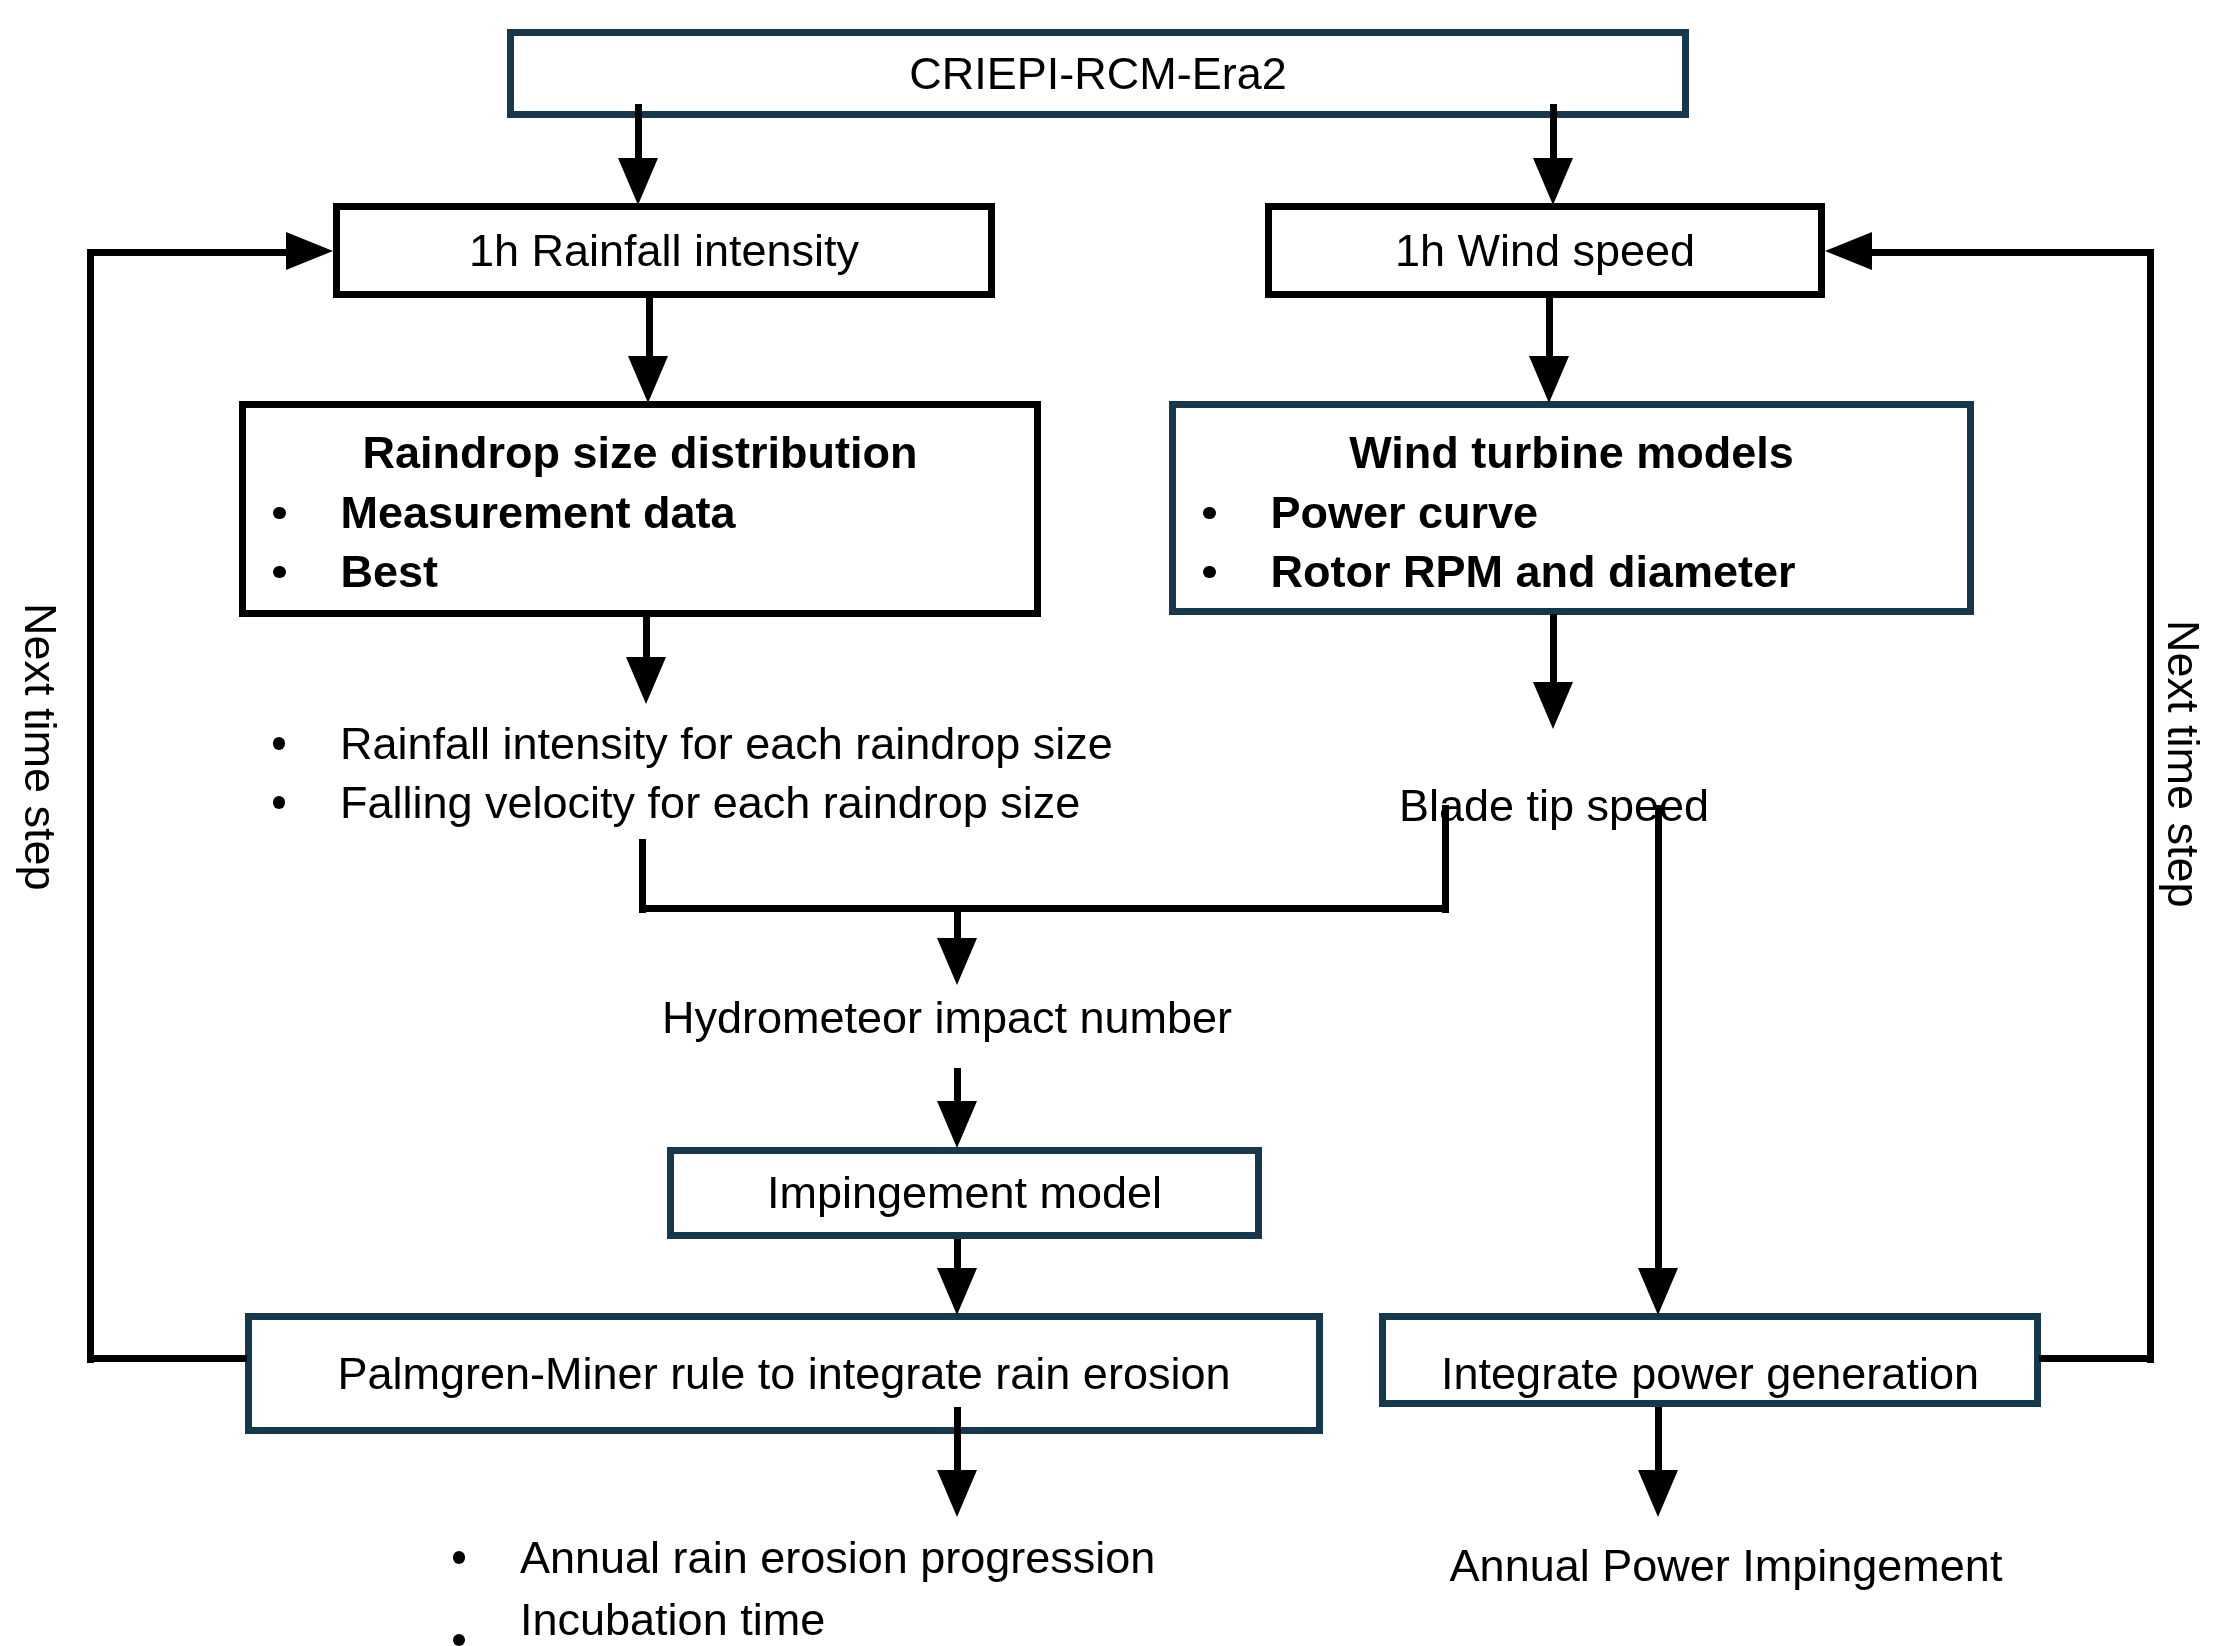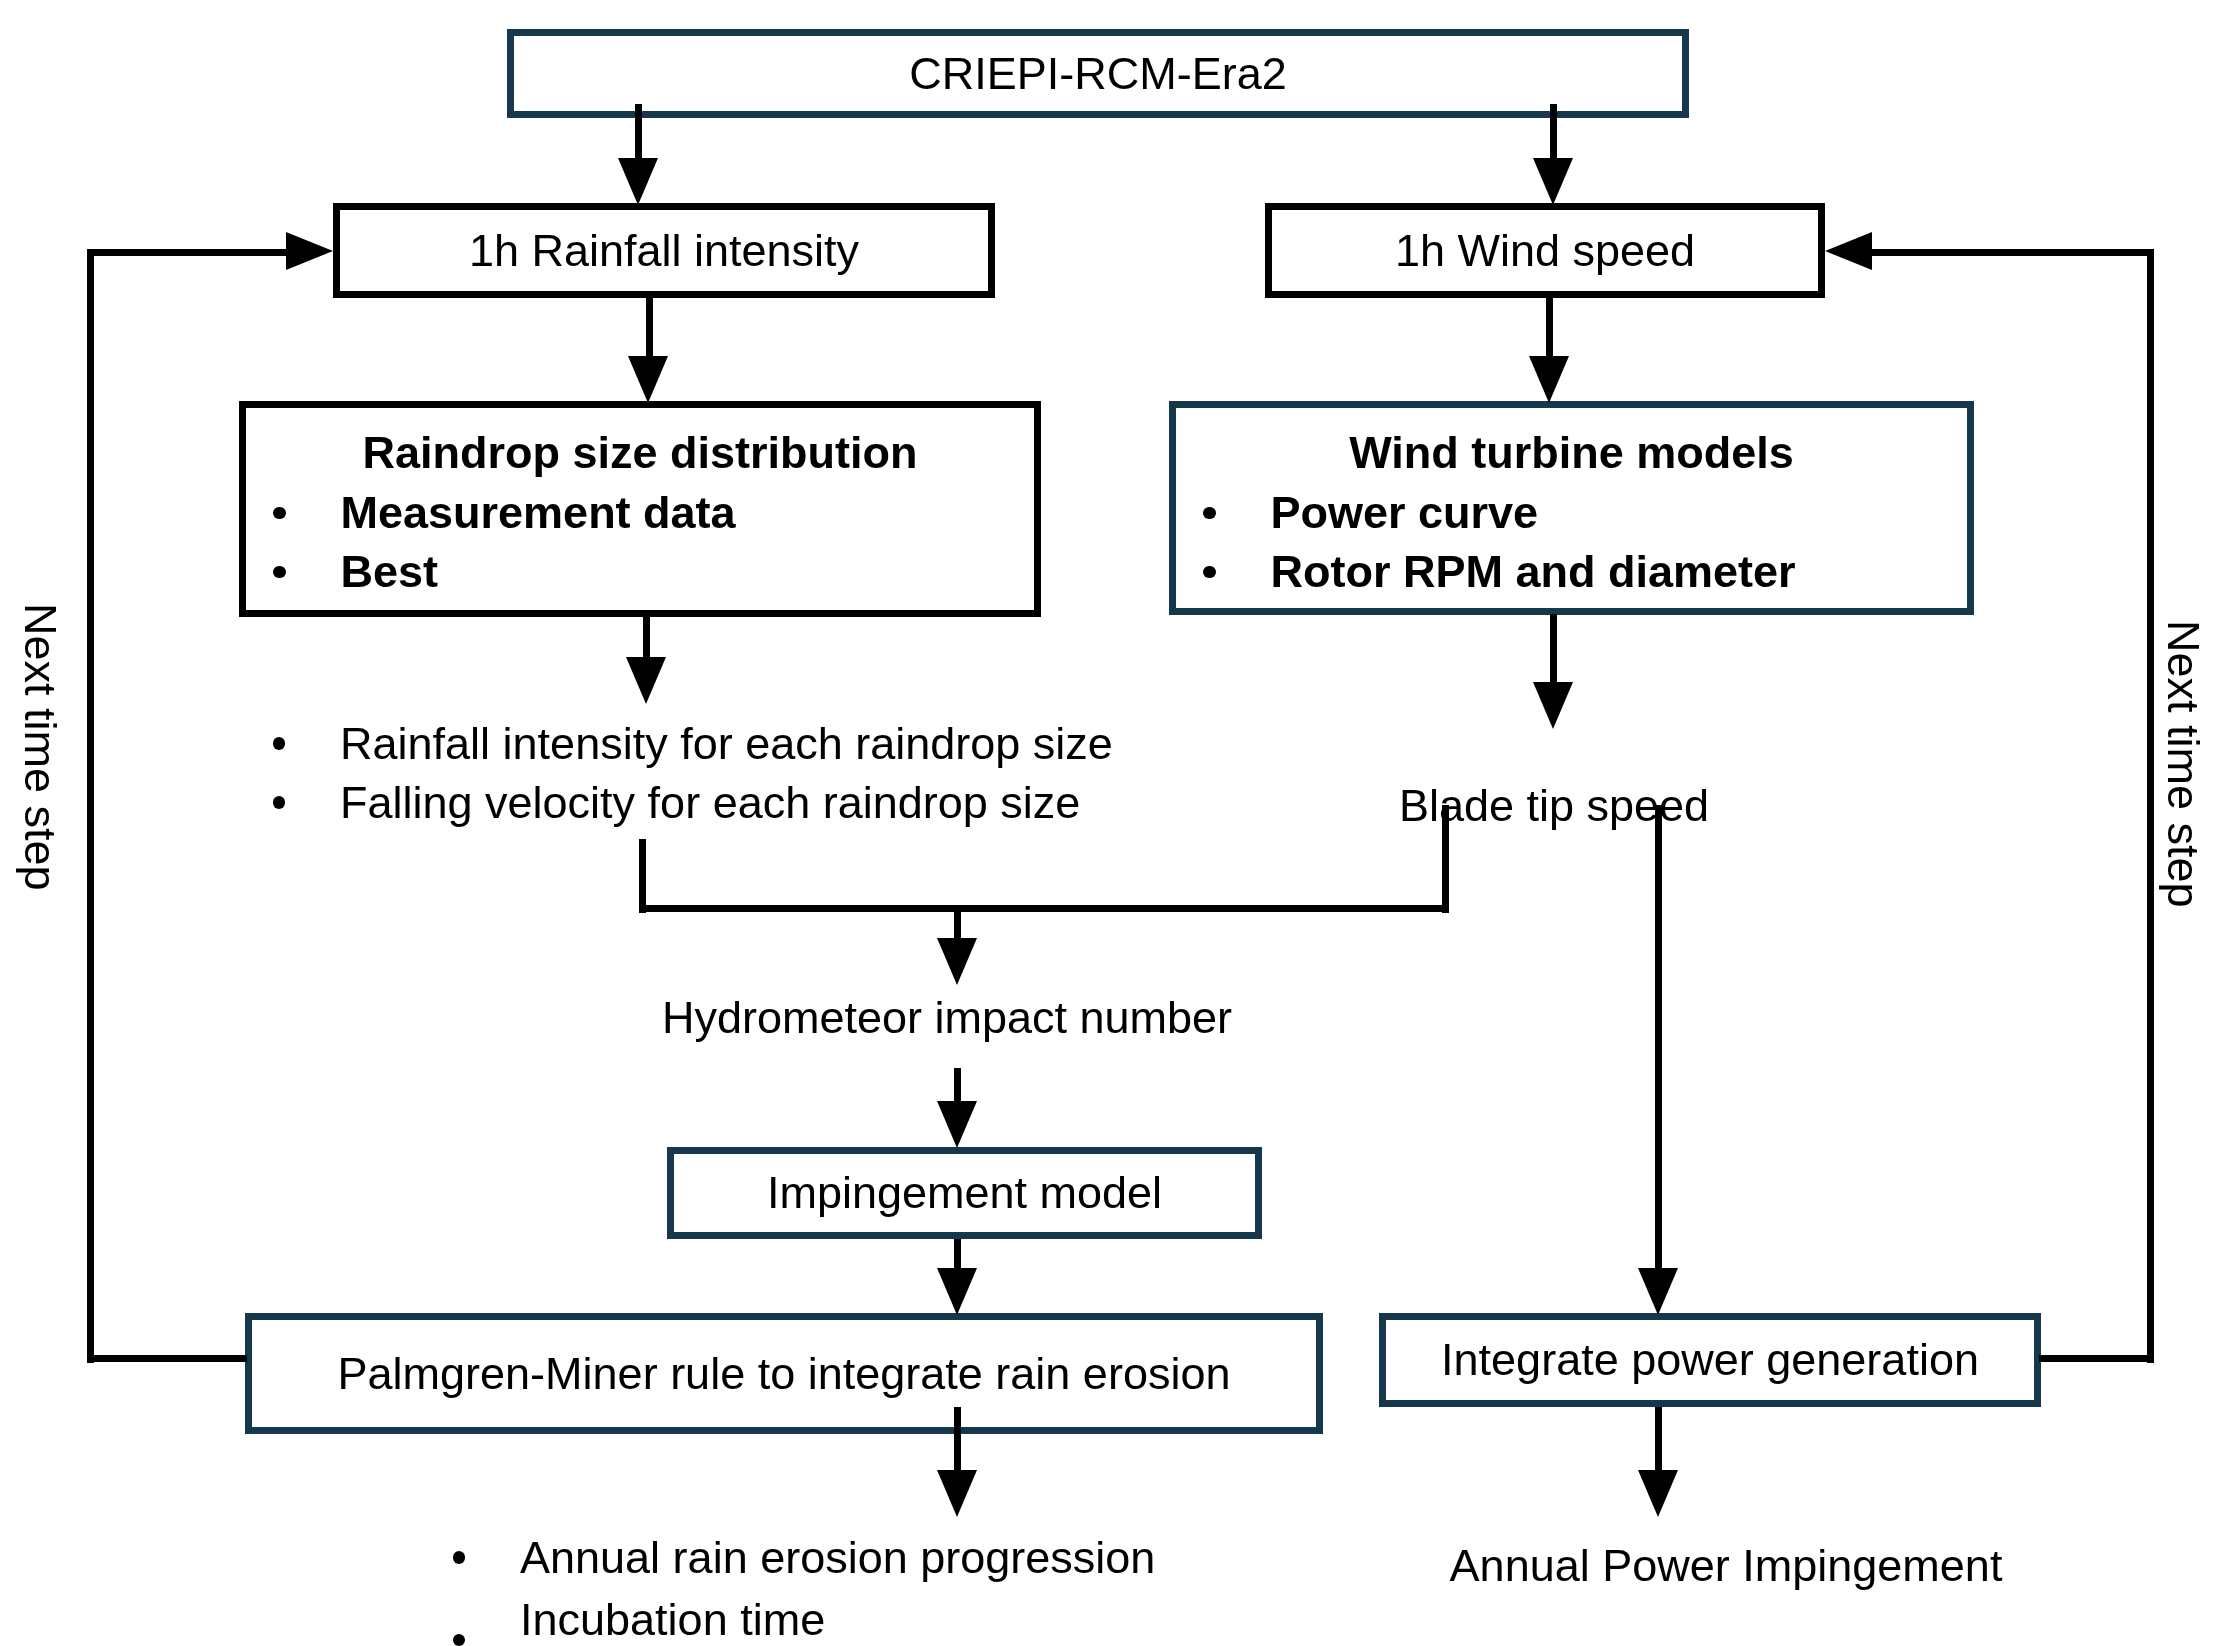--- a/index.html
+++ b/index.html
@@ -92,21 +92,21 @@
   </div>
 
   <div class="box b-navy" style="left:667px;top:1147px;width:595px;height:92px;">
     <span>Impingement model</span>
   </div>
 
   <div class="box b-navy" style="left:245px;top:1313px;width:1078px;height:121px;">
     <span>Palmgren-Miner rule to integrate rain erosion</span>
   </div>
 
-  <div class="box b-navy" style="left:1379px;top:1313px;width:662px;height:94px;">
+  <div class="box b-navy" style="left:1379px;top:1313px;width:662px;height:94px;align-items:flex-end;">
     <span>Integrate power generation</span>
   </div>
 
   <div class="free-bullets" style="left:260px;top:714px;width:1174px;">
     <div class="bullet-row" style="padding-left:12.5px;">
       <span class="dot"></span>
       <span>Rainfall intensity for each raindrop size</span>
     </div>
     <div class="bullet-row" style="padding-left:12.5px;">
       <span class="dot"></span>

